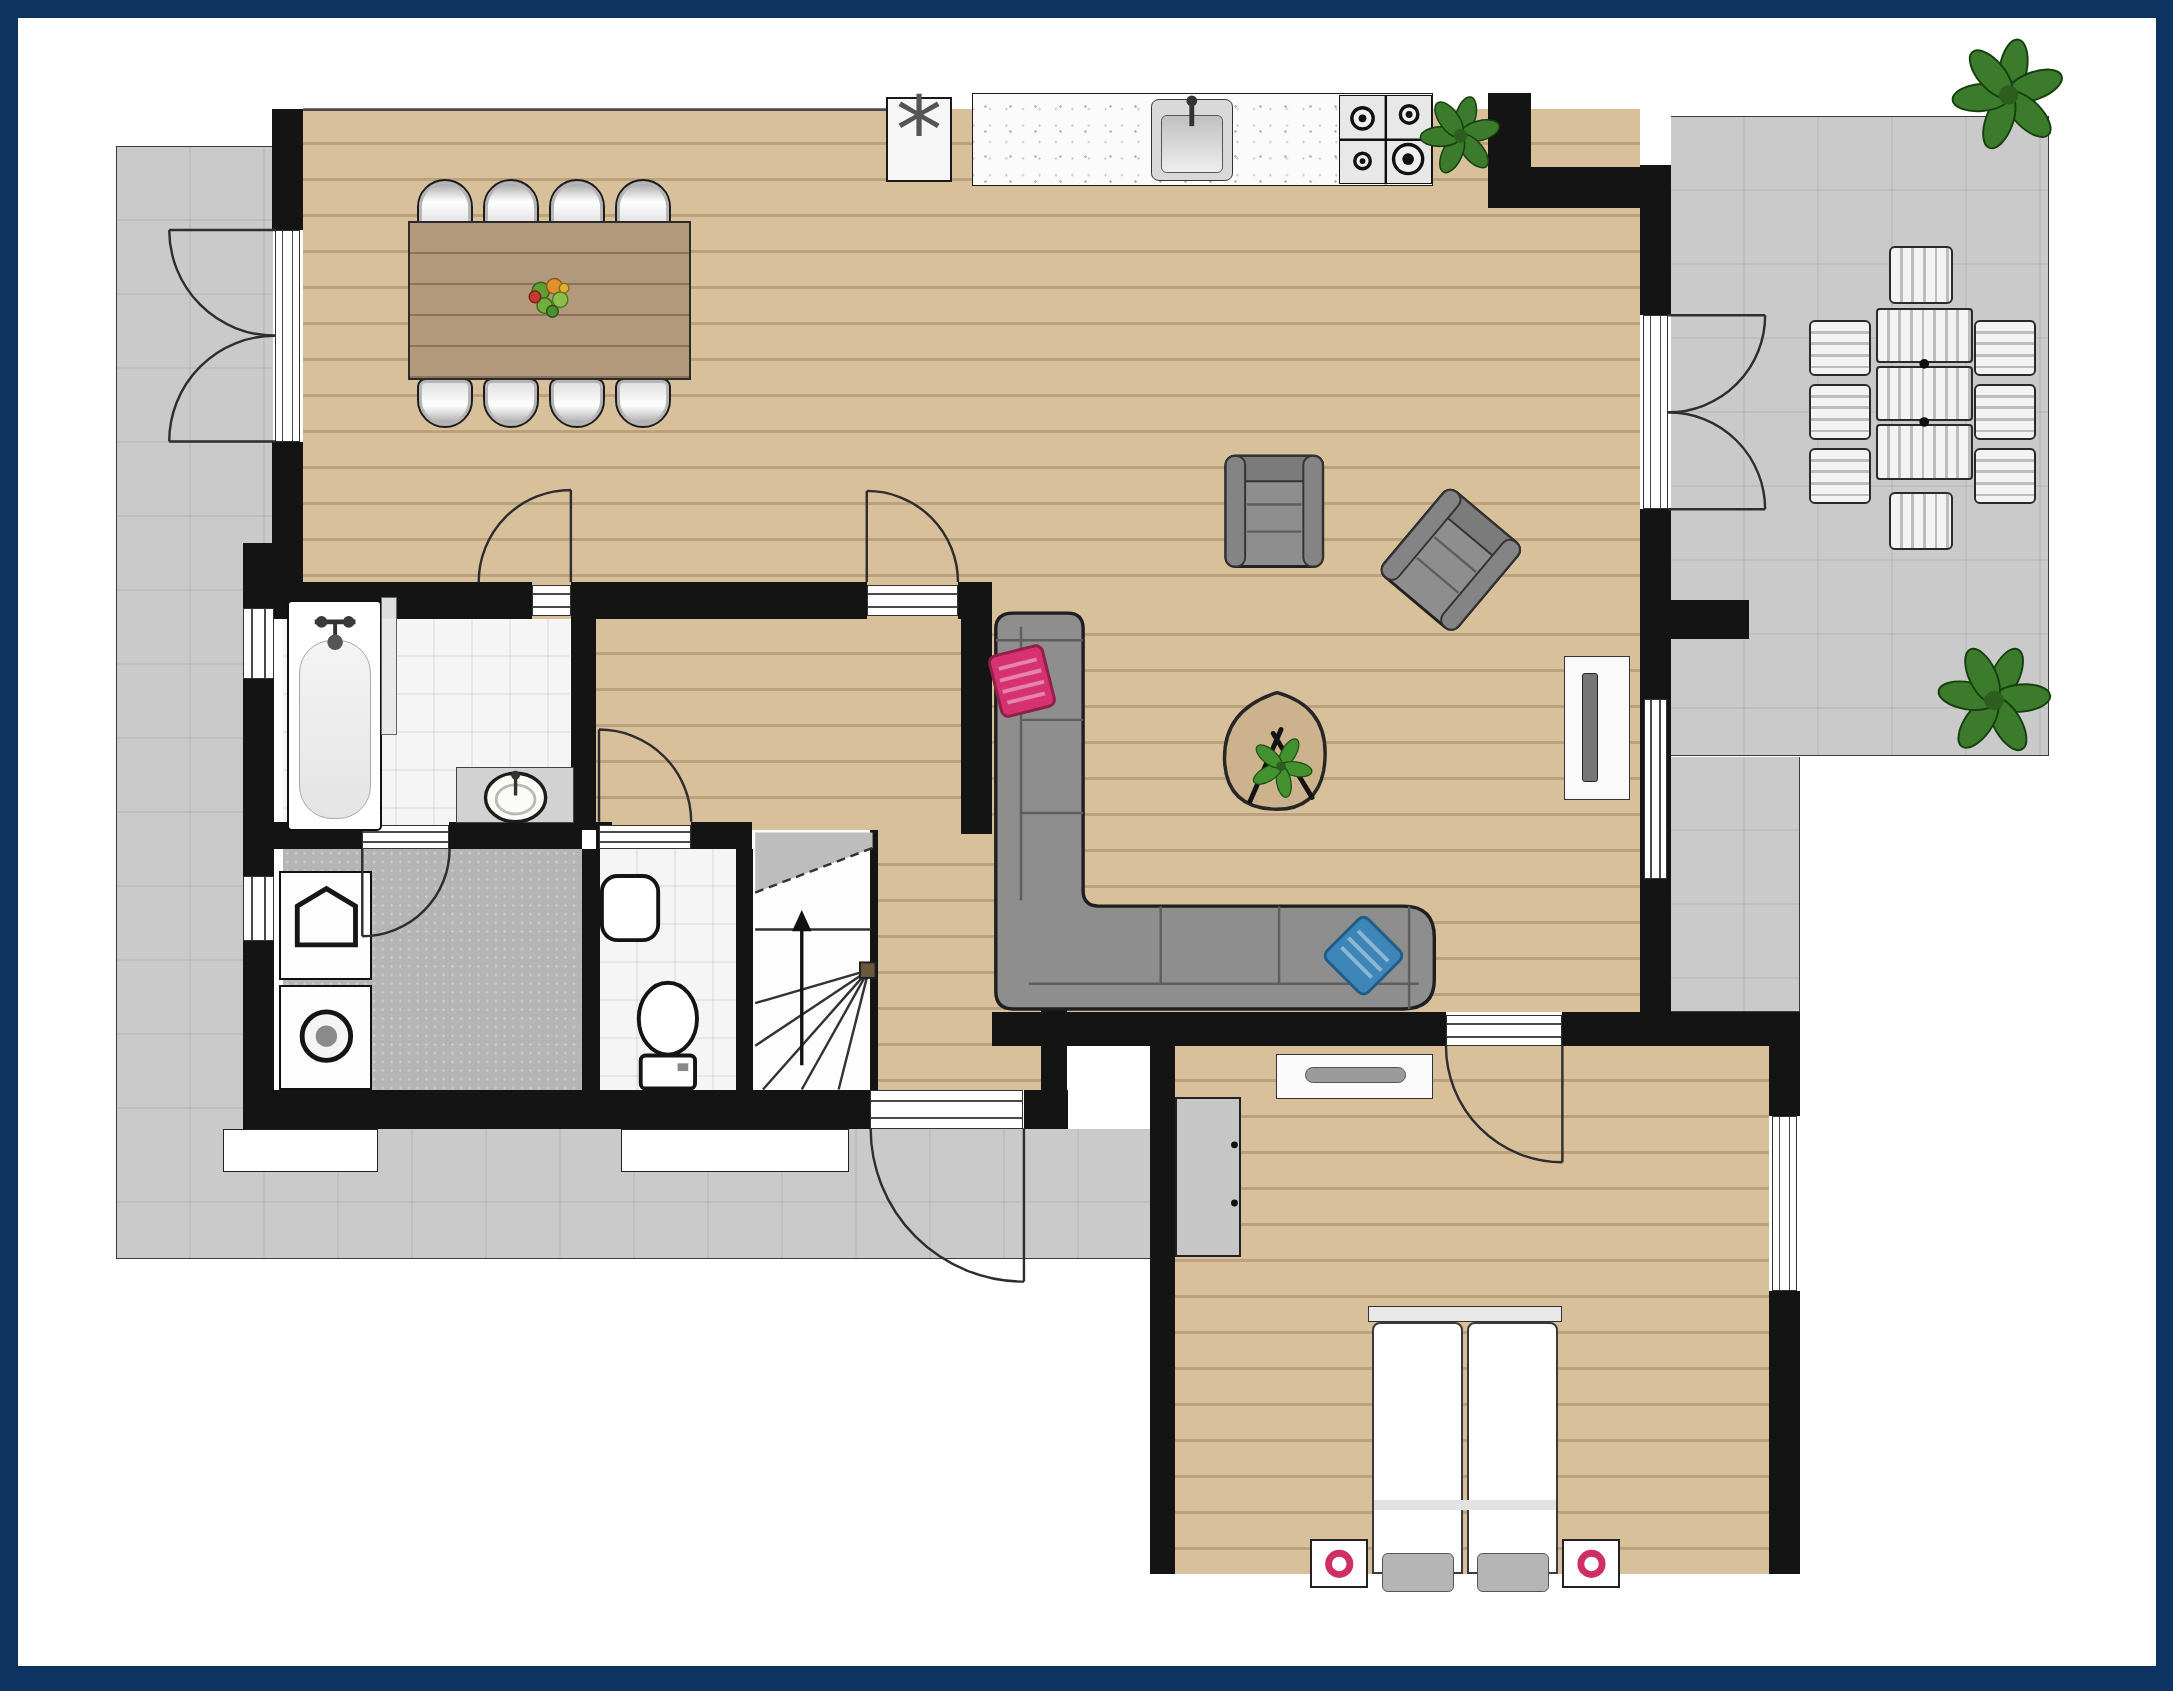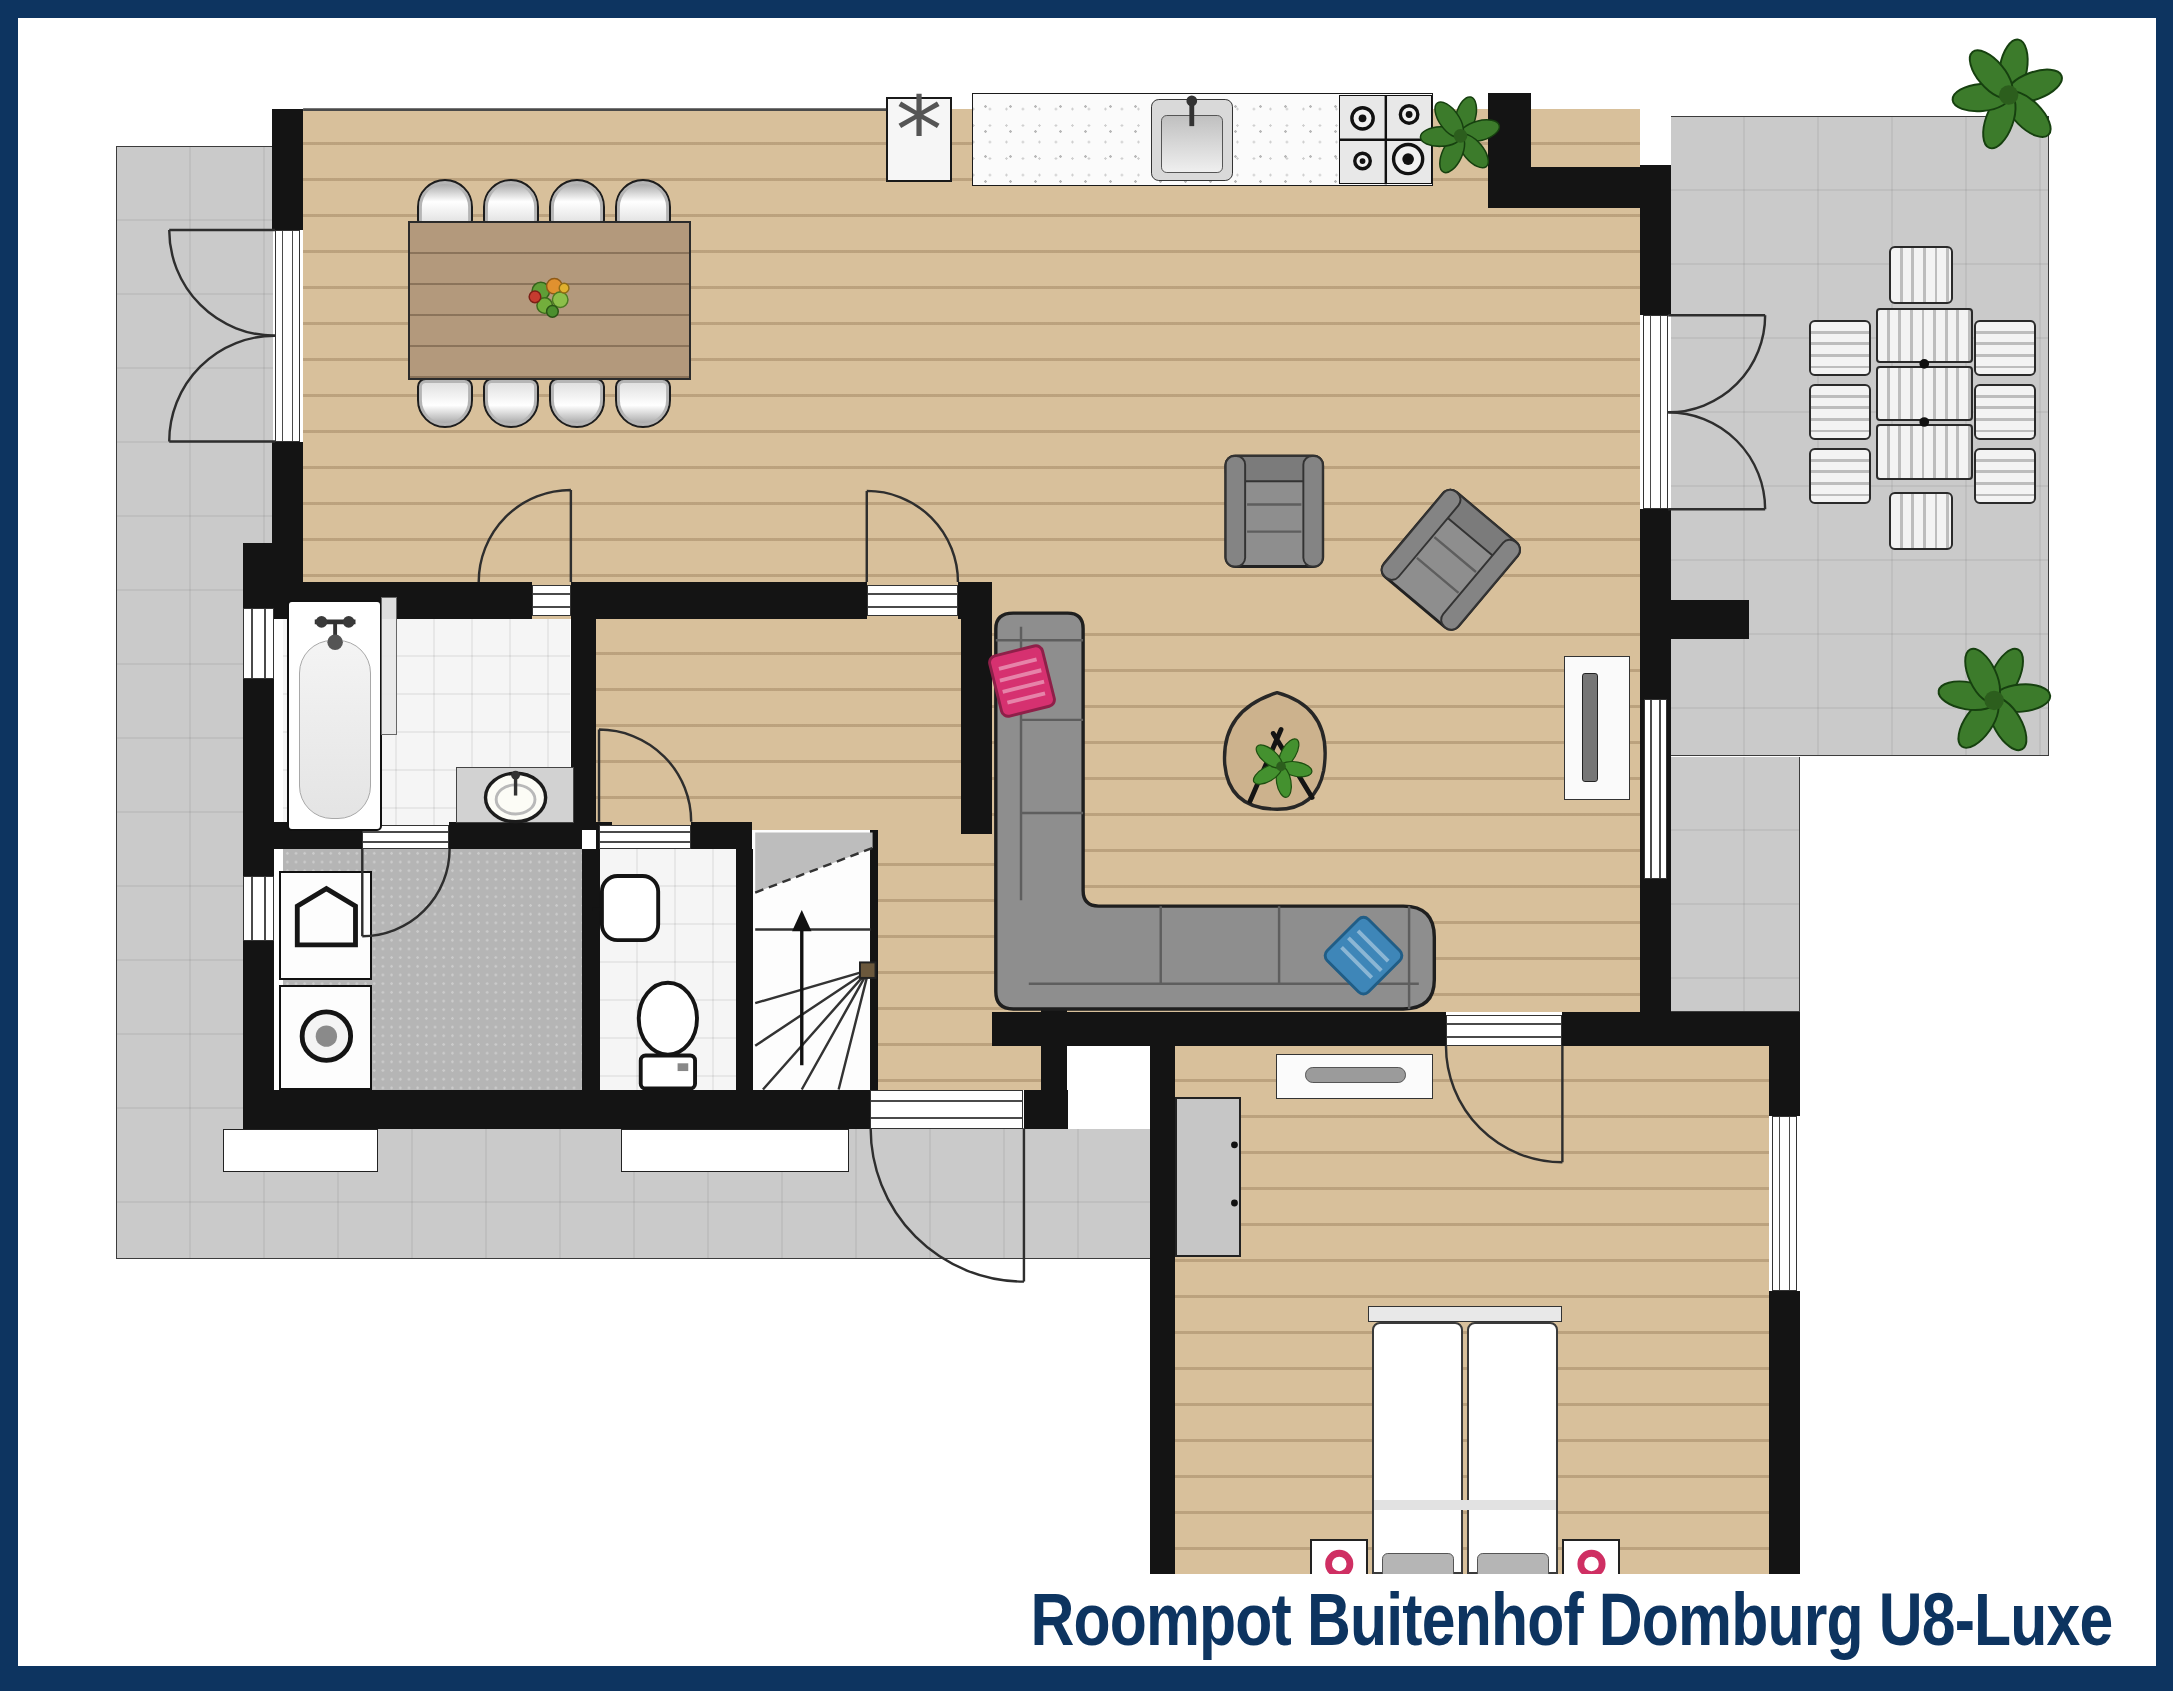--- a/index.html
+++ b/index.html
@@ -320,21 +320,18 @@
         <circle r="8" fill="#2c5e1d"></circle>
     </g>
 
     <circle cx="1380" cy="1612" r="11" fill="none" stroke="#cf2f63" stroke-width="7"></circle>
     <circle cx="1640" cy="1612" r="11" fill="none" stroke="#cf2f63" stroke-width="7"></circle>
 
     <circle cx="1272" cy="1180" r="3.5" fill="#111"></circle>
     <circle cx="1272" cy="1240" r="3.5" fill="#111"></circle>
   </svg>
 
-  <div id="title-band" class="abs">
-    <div id="title-text">Roompot Buitenhof Domburg U8-Luxe</div>
-  </div>
   <div class="abs navyborder" style="left:0;top:0;width:2174px;height:17.5px;"></div>
   <div class="abs navyborder" style="left:0;top:1666px;width:2174px;height:25px;"></div>
   <div class="abs navyborder" style="left:0;top:0;width:17.5px;height:1691px;"></div>
   <div class="abs navyborder" style="left:2156px;top:0;width:17.5px;height:1691px;"></div>
 </div>
 
 
 </body></html>

